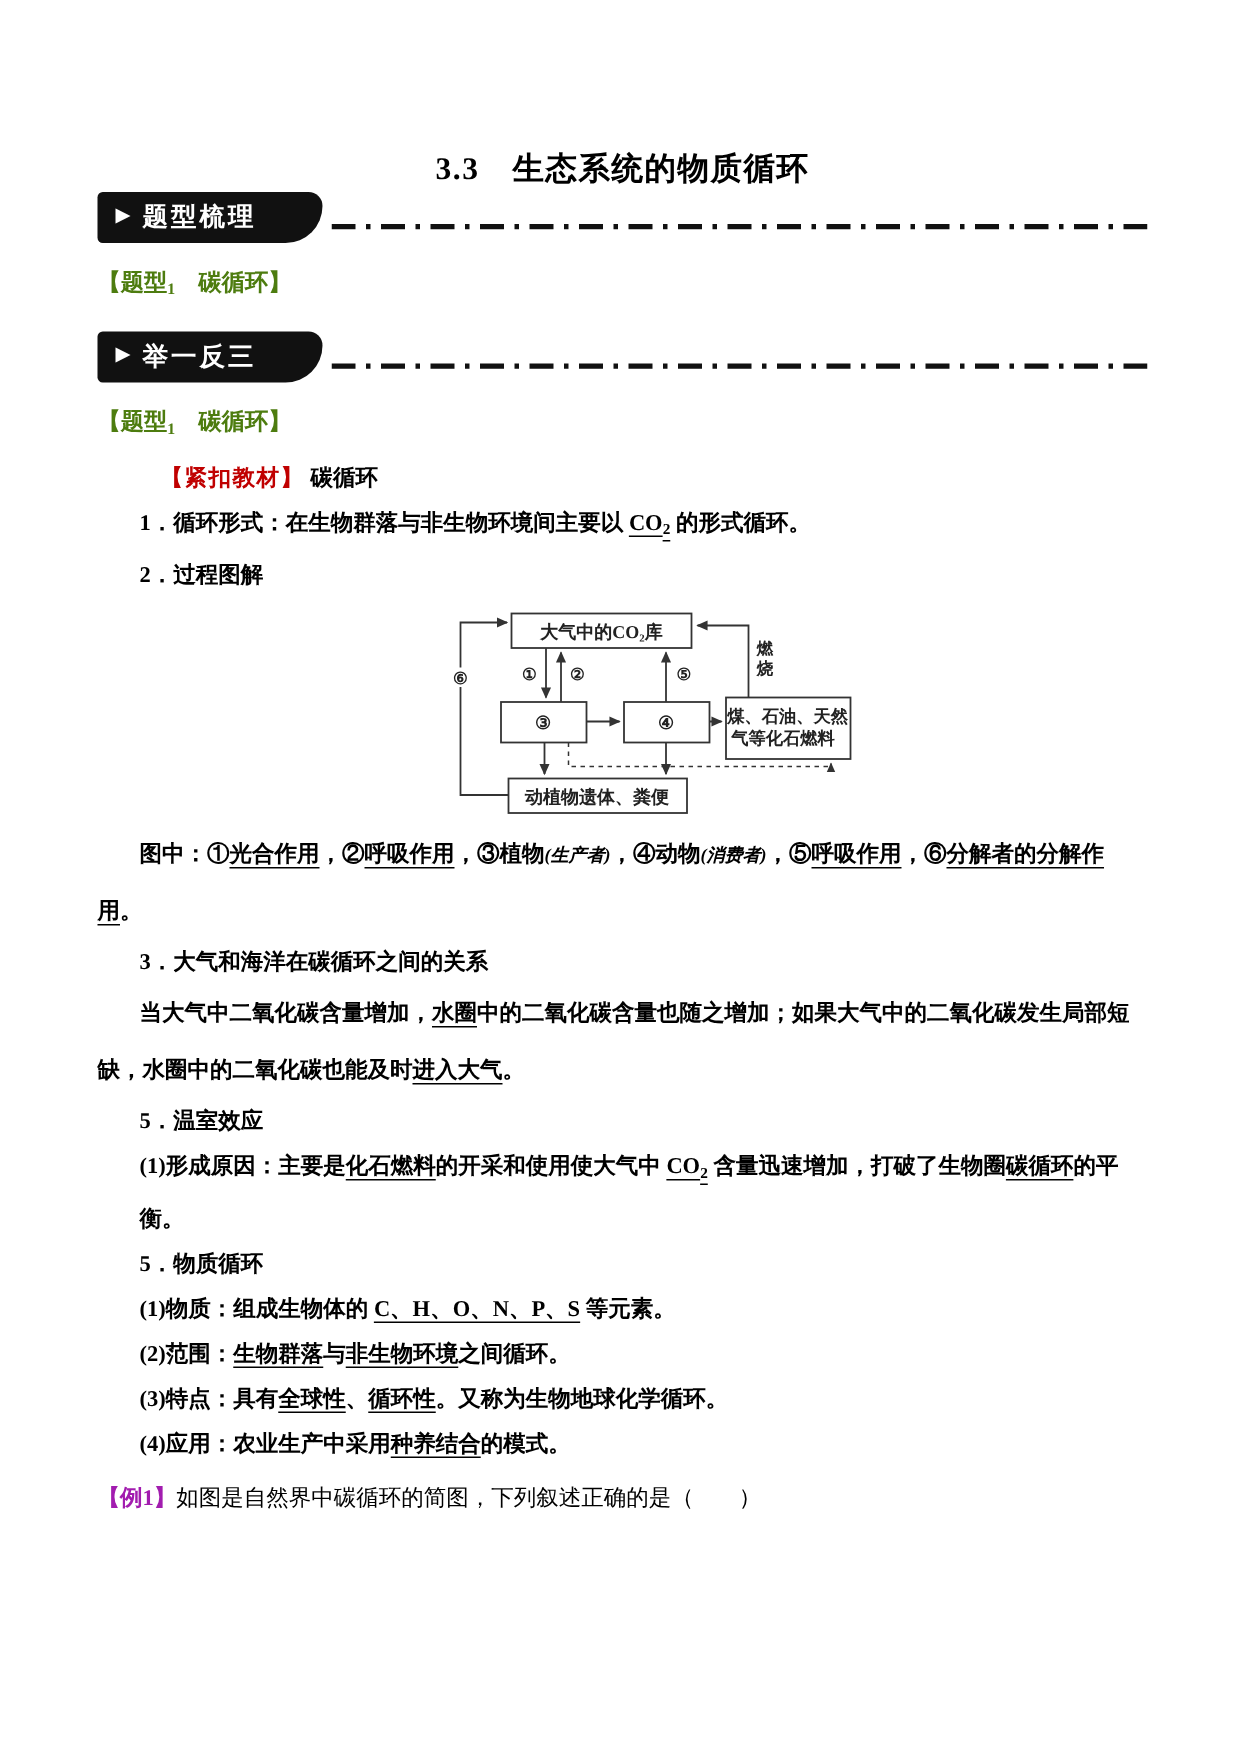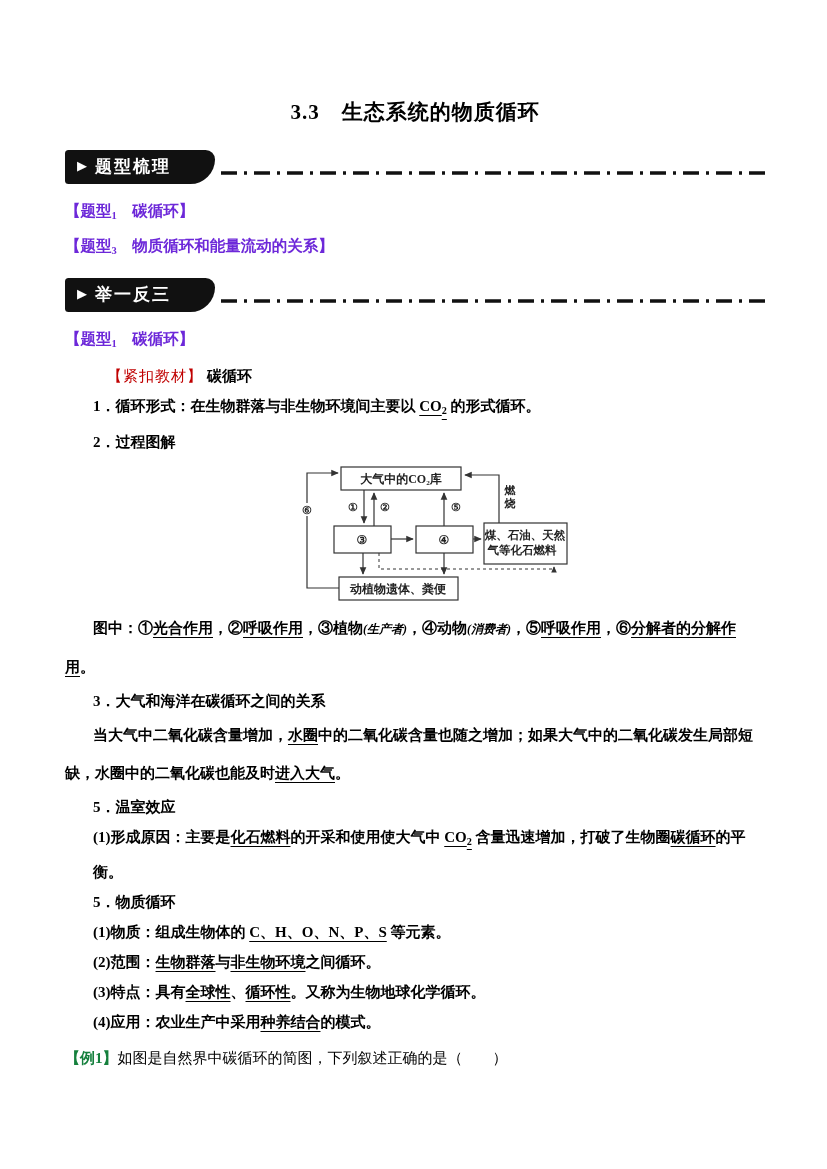--- a/index.html
+++ b/index.html
@@ -11,21 +11,20 @@
     overflow: hidden;
     position: relative;
   }
   .page { padding: 98px 62px 0 65px; }
 
   h1.title {
     text-align: center;
     font-size: 21px;
     font-weight: bold;
     letter-spacing: 1px;
-    margin-bottom: 22px;
   }
 
   
   .banner-row { display: flex; align-items: flex-end; height: 36px; margin-bottom: 12px; }
   .banner {
     position: relative;
     background: #111111;
     color: #ffffff;
     font-family: "Liberation Sans", "DejaVu Sans", sans-serif;
     font-weight: bold;
@@ -41,67 +40,66 @@
   .banner .tri {
     font-size: 13px;
     margin-right: 8px;
     letter-spacing: 0;
     transform: translateY(-1px);
   }
   .dashline { flex: 1; height: 6px; margin-left: 6px; margin-bottom: 8px; }
 
   
   .topic {
-    color: #6d28d9;
+    color: #4d7c0f;
     font-weight: bold;
     font-size: 15.5px;
     line-height: 30px;
   }
   .topics { margin-bottom: 10px; }
 
   .material-line { padding-left: 42px; line-height: 30px; font-size: 15px; margin-top: 2px; }
-  .material-line .tag { color: #c00000; font-weight: normal; letter-spacing: 1px; }
+  .material-line .tag { color: #c00000; font-weight: bold; letter-spacing: 1px; }
   .material-line .mtitle { font-weight: bold; margin-left: 4px; }
 
   .line { font-size: 15px; font-weight: bold; line-height: 30px; }
   .ind { padding-left: 28px; }
   .para { font-size: 15px; font-weight: bold; line-height: 38px; text-indent: 28px; }
 
   .u { text-decoration: underline; text-underline-offset: 4px; text-decoration-thickness: 1px; text-align: center; }
   .sub { font-size: 0.68em; vertical-align: -0.3em; }
   .small { font-size: 0.8em; font-style: italic; }
 
   
   .diagram-wrap { margin: 4px 0 4px 226px; font-weight: bold; }
   .diagram-wrap svg { display: block; }
   .dg-text { font-family: "Liberation Serif", "DejaVu Serif", serif; fill: #222; }
 
   .example-line { font-size: 15px; line-height: 30px; margin-top: 6px; }
-  .example-line .tag { color: #15803d; font-weight: bold; }
+  .example-line .tag { color: #a21caf; font-weight: bold; }
 </style>
 </head>
 <body>
 
 <div class="page">
 
   <h1 class="title">3.3　生态系统的物质循环</h1>
 
   <div class="banner-row">
     <div class="banner">
       <span class="tri">▶</span>
       <span>题型梳理</span>
     </div>
     <svg class="dashline" width="100%" height="6" preserveAspectRatio="none">
       <line x1="0" y1="3" x2="1000" y2="3" stroke="#111" stroke-width="3.5" stroke-dasharray="16 7 3 7"></line>
     </svg>
   </div>
 
   <div class="topics">
     <p class="topic"><span>【题型</span><span class="sub">1</span><span>　碳循环】</span></p>
-    <p class="topic"><span>【题型</span><span class="sub">3</span><span>　物质循环和能量流动的关系】</span></p>
   </div>
 
   <div class="banner-row">
     <div class="banner">
       <span class="tri">▶</span>
       <span>举一反三</span>
     </div>
     <svg class="dashline" width="100%" height="6" preserveAspectRatio="none">
       <line x1="0" y1="3" x2="1000" y2="3" stroke="#111" stroke-width="3.5" stroke-dasharray="16 7 3 7"></line>
     </svg>

